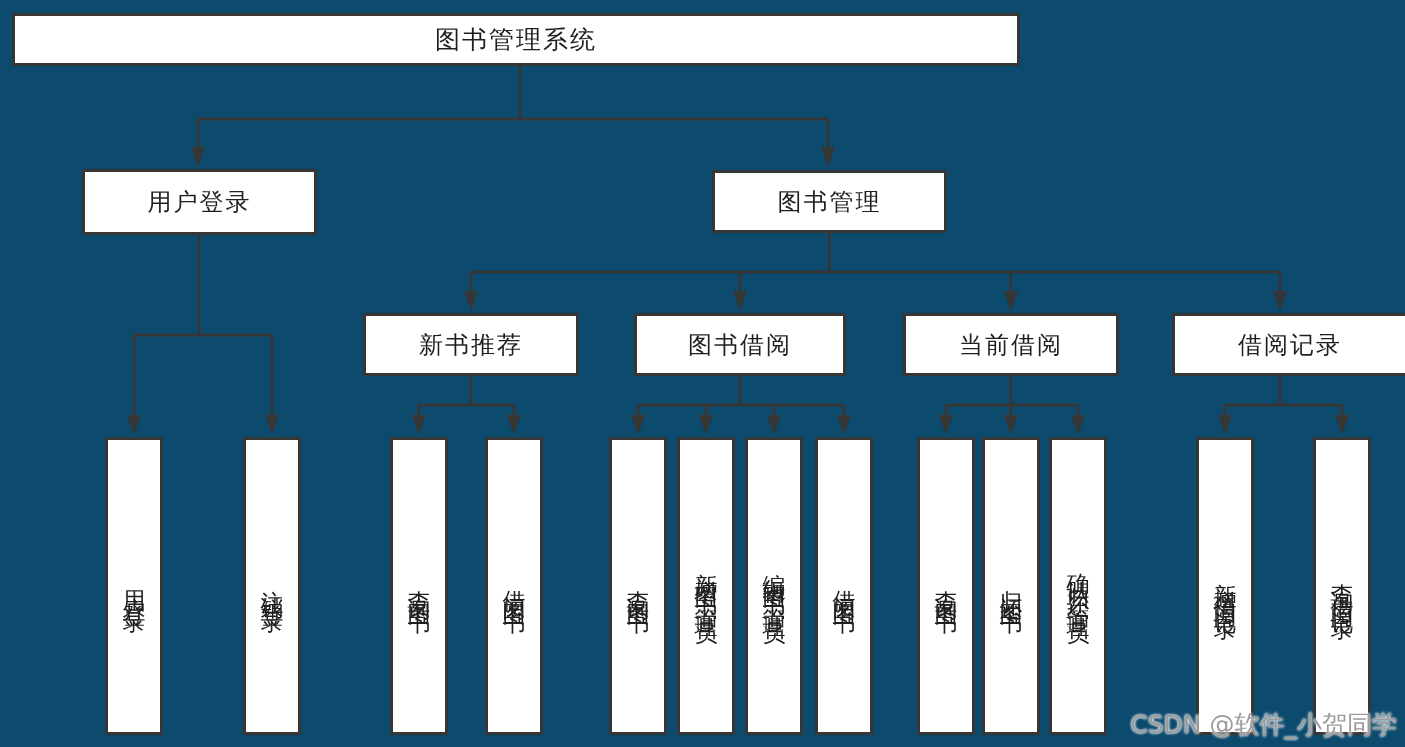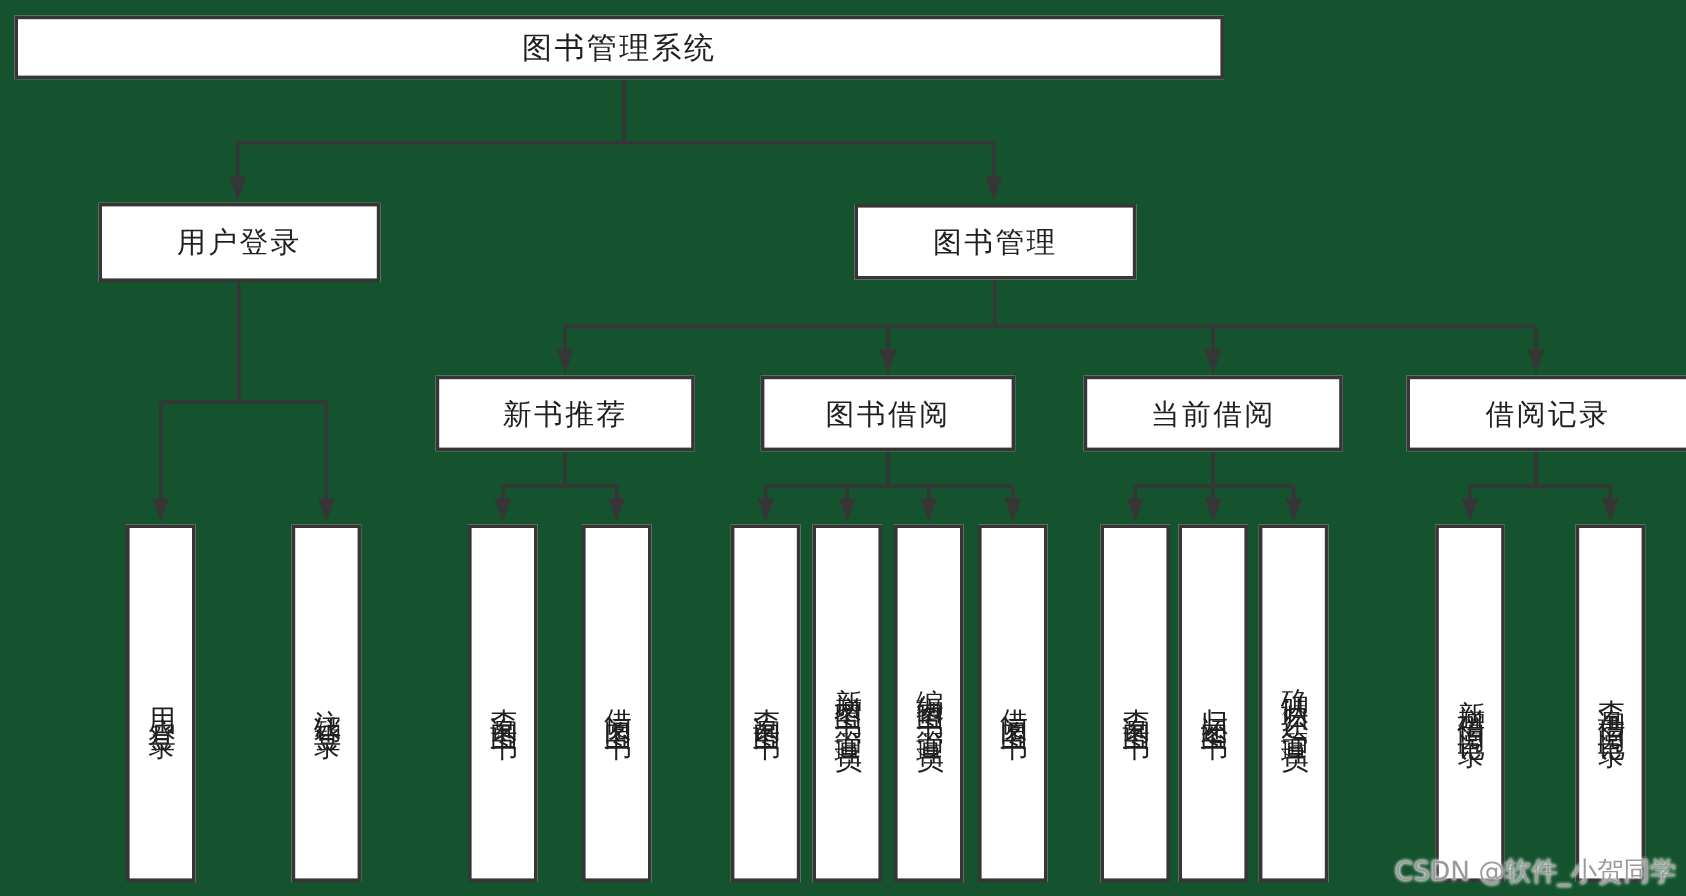--- a/index.html
+++ b/index.html
@@ -1,19 +1,19 @@
 <!DOCTYPE html>
 <html><head>
 <meta charset="utf-8">
 <style>
   html,body{margin:0;padding:0;background:#ffffff;}
   .canvas{
     position:relative;
     width:1405px;height:747px;
-    background:#14532d;
+    background:#0c4a6e;
     font-family:"DejaVu Sans",sans-serif;
     overflow:hidden;
   }
   svg.connectors{position:absolute;left:0;top:0;width:1405px;height:747px;}
   .box{
     position:absolute;
     border:3px solid #363636;
     background:#ffffff;
     box-sizing:border-box;
     display:flex;
@@ -30,21 +30,21 @@
   .box.v span{
     writing-mode:vertical-rl;
     font-size:23px;
     letter-spacing:7px;
     line-height:1;
   }
   .watermark{
     position:absolute;
     right:8px;
     bottom:6px;
-    font-size:22px;
+    font-size:25px;
     color:#9b9b9b;
     text-shadow:0 0 3px #ffffff,0 0 3px #ffffff;
     white-space:nowrap;
   }
 </style>
 </head>
 <body>
 
 <div class="canvas">
 

